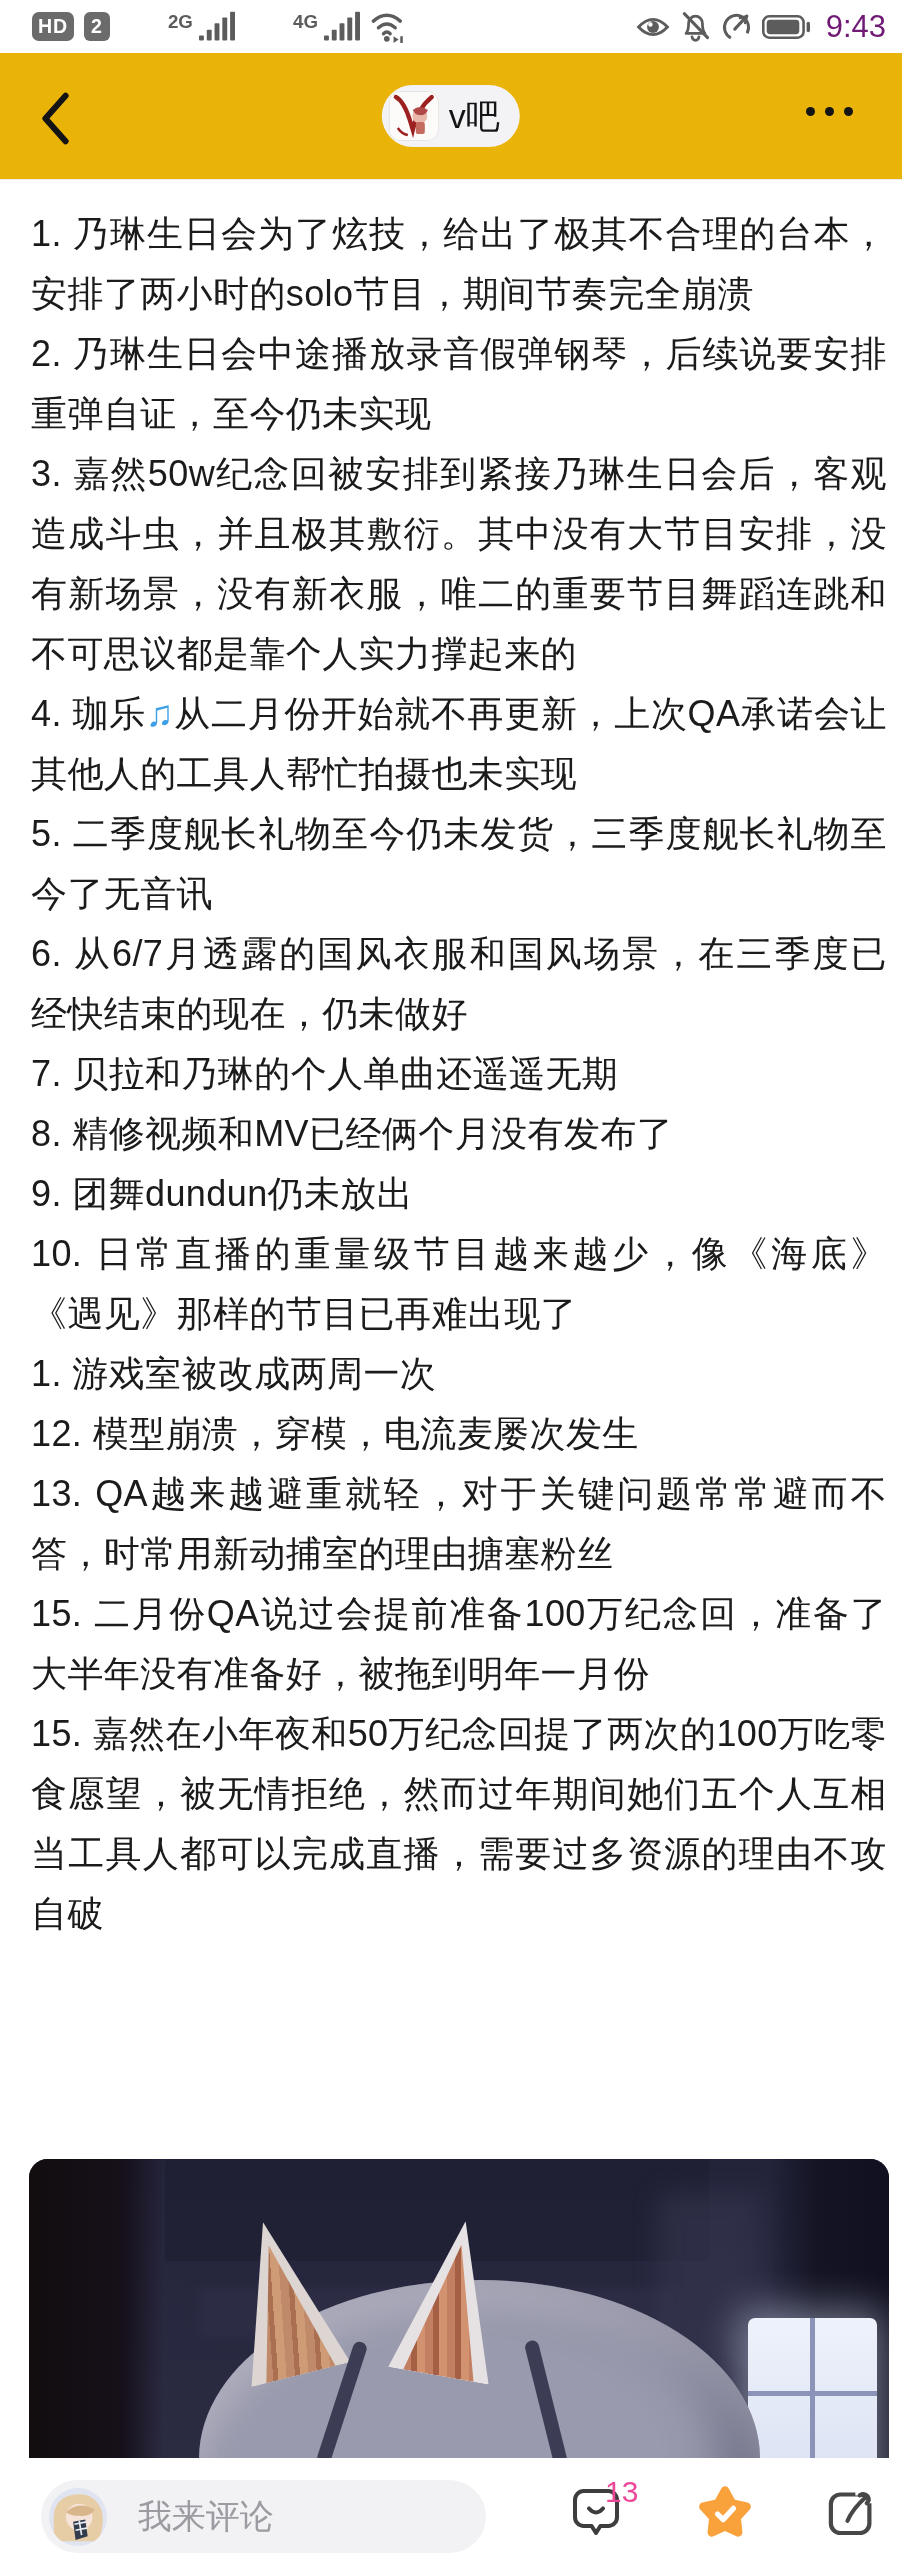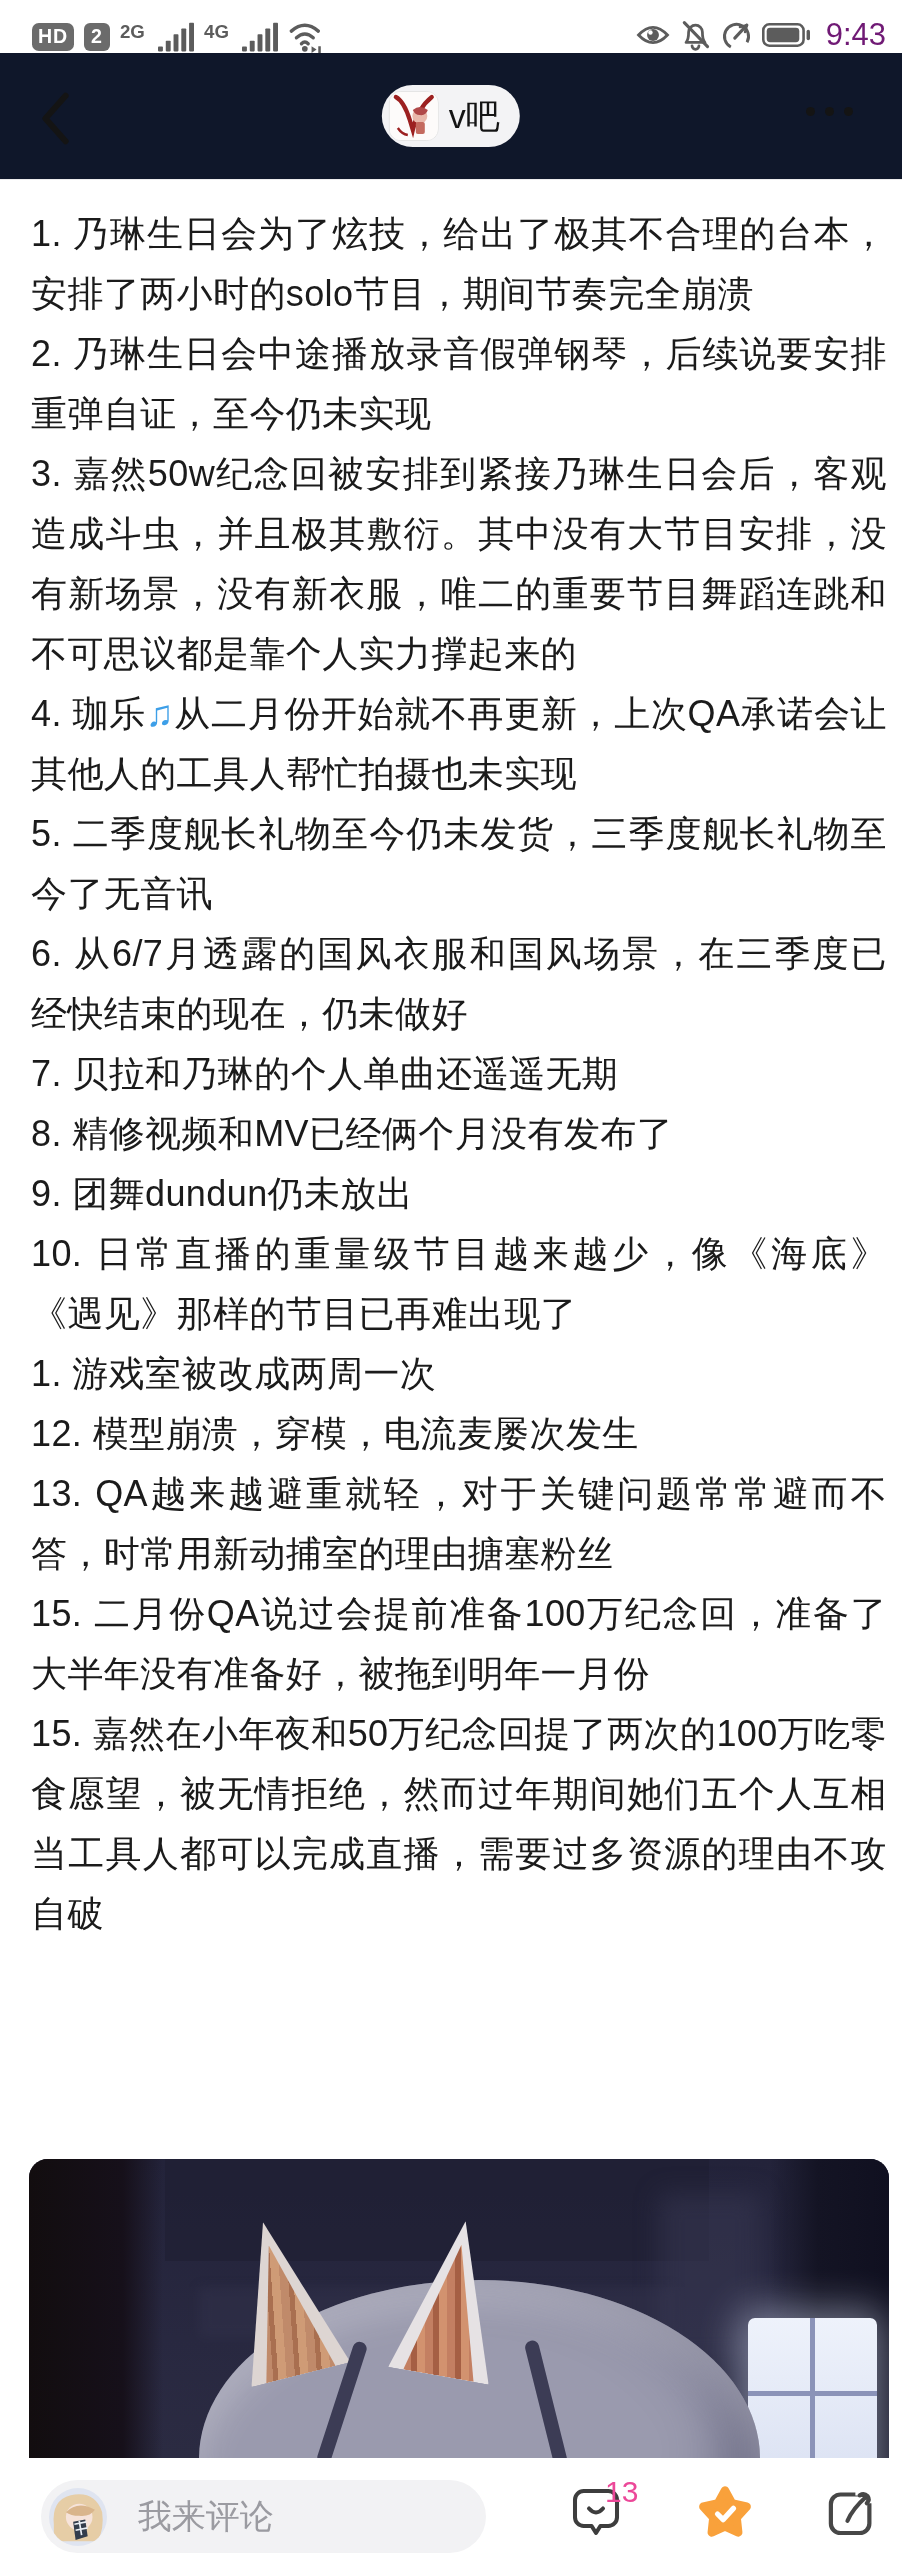--- a/index.html
+++ b/index.html
@@ -5,36 +5,36 @@
   html,body{margin:0;padding:0;background:#888;}
   .screen{
     position:relative;width:918px;height:2576px;margin:0 auto;
     background:#ffffff;overflow:hidden;
     font-family:"Liberation Sans","DejaVu Sans",sans-serif;
     -webkit-font-smoothing:antialiased;
   }
   
   .status-bar{
     position:absolute;top:0;left:0;right:0;height:53px;
-    display:flex;align-items:flex-end;justify-content:space-between;
+    display:flex;align-items:center;justify-content:space-between;
     padding:0 32px;box-sizing:border-box;color:#5c5c5c;
   }
   .sb-left,.sb-right{display:flex;align-items:center;gap:10.2px;}
   .badge{
     background:#6b6b6b;color:#fff;font-weight:bold;font-size:19.6px;
     line-height:1;padding:4.3px 6px;border-radius:6.8px;letter-spacing:0.9px;
   }
   .badge.sim{border-radius:6px;padding:4.3px 6.8px;}
-  .net-group{display:flex;align-items:flex-start;gap:13px;}
+  .net-group{display:flex;align-items:flex-start;gap:6px;margin-left:48px;}
   .net-label{font-size:18.7px;font-weight:bold;color:#5c5c5c;line-height:1;margin-top:1.7px;}
   .sb-time{font-size:31px;color:#701a75;margin-left:5.1px;}
   
   .header{
     position:absolute;top:53px;left:0;right:16px;height:126px;
-    border-bottom:1.7px solid #ececec;background:#0f172a;
+    border-bottom:1.7px solid #ececec;background:#eab308;
   }
   .back-btn{position:absolute;left:37px;top:39px;width:37px;height:53px;cursor:pointer;}
   .forum-pill{
     position:absolute;left:50%;top:50%;transform:translate(-50%,-50%);
     display:flex;align-items:center;gap:10.2px;background:#f3f3f5;
     border-radius:31px;padding:6px 20.4px 6px 6.8px;cursor:pointer;
   }
   .forum-avatar{
     width:48px;height:48px;border-radius:12px;background:#fff;
     border:0.9px solid #e5e5e5;overflow:hidden;flex:0 0 auto;

